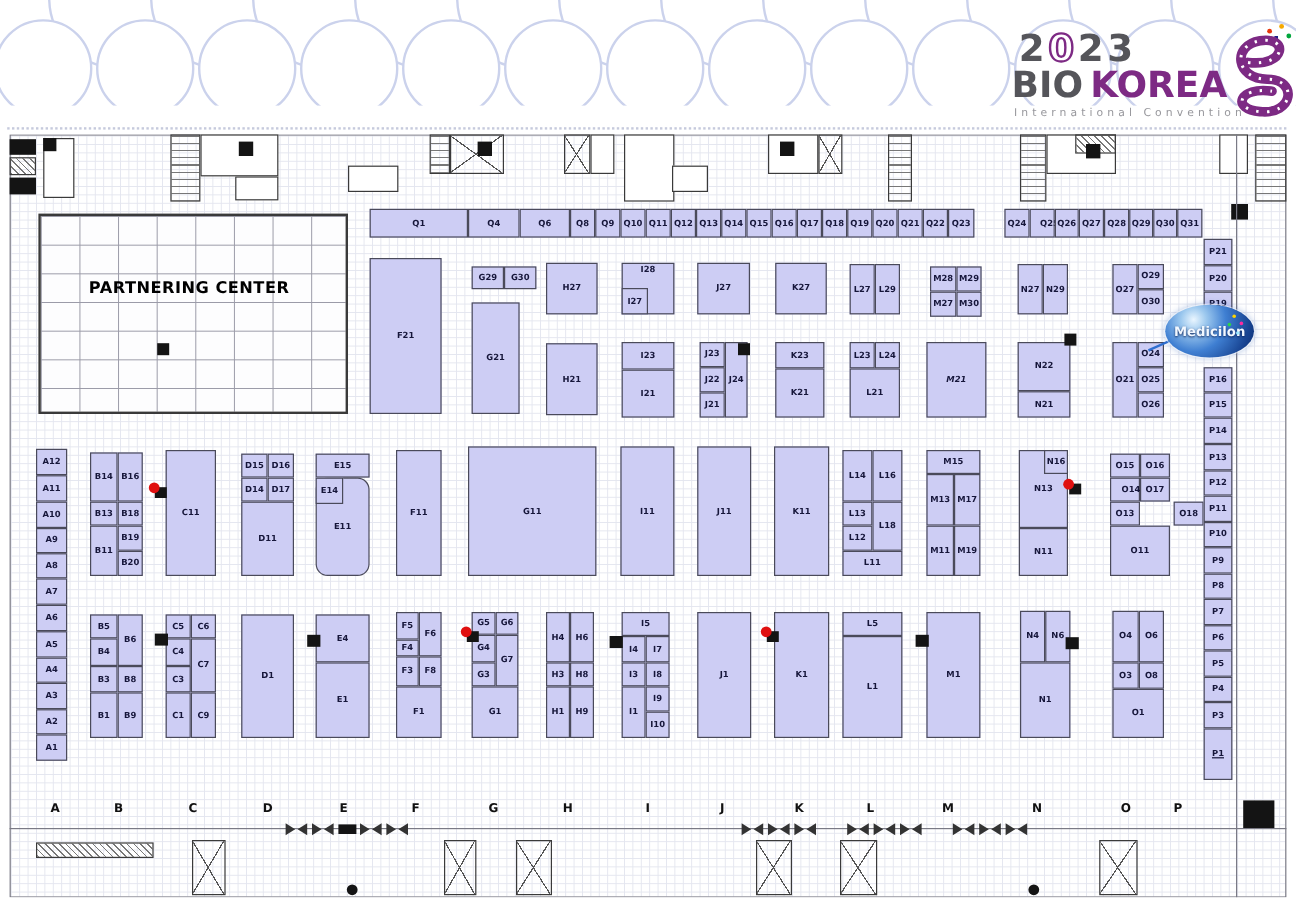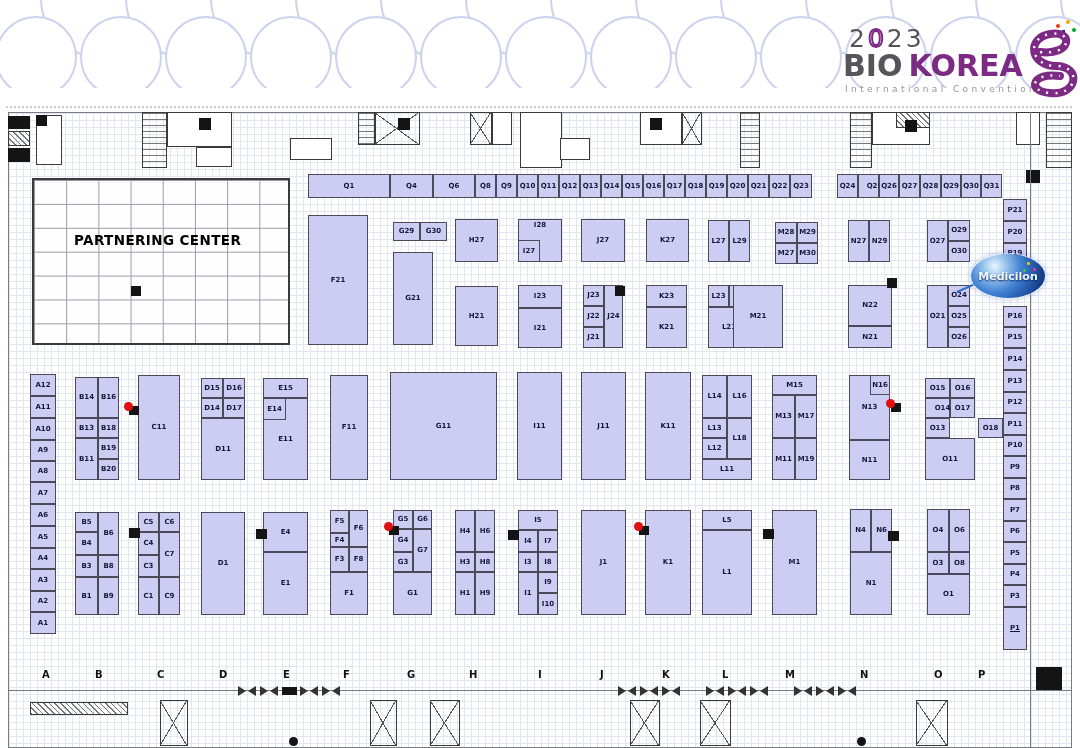--- a/index.html
+++ b/index.html
@@ -56,21 +56,21 @@
   #medicilon{position:absolute;left:971px;top:254px;width:74px;height:44px;border-radius:50%;
      background:radial-gradient(circle at 32% 28%,#eaf6ff 0%,#9cc8ee 18%,#3f7fd2 45%,#16418f 80%,#0c2a66 100%);
      display:flex;align-items:center;justify-content:center;z-index:20;
      box-shadow:0 0 0 1px rgba(255,255,255,.55),0 0 6px rgba(40,90,180,.45)}
   #medicilon .mtext{font-size:11px;font-weight:bold;color:#f2f8ff;text-shadow:0 1px 2px #08205a}
   .mdot{position:absolute;width:3px;height:3px;border-radius:50%}
   #medicilon-line{position:absolute;left:957px;top:291px;width:30px;height:2px;
      background:var(--medicilon-blue,#2f6fd0);transform:rotate(-24deg);transform-origin:left center;z-index:19}
   
   #bk-logo{position:absolute;left:843px;top:26px;width:237px;height:84px;z-index:5;background:transparent}
-  .bk-year{font-size:25px;font-weight:400;color:#55555a;letter-spacing:3px;line-height:1;margin-left:6px}
+  .bk-year{font-size:31px;font-weight:700;color:#55555a;letter-spacing:3px;line-height:1;margin-left:6px}
   .bk-o{color:#fff;-webkit-text-stroke:2px var(--accent-purple,#7d2a84)}
   .bk-name{font-size:30px;font-weight:800;line-height:1.02;color:#55555a;letter-spacing:0}
   .bk-korea{color:var(--accent-purple,#7d2a84);margin-left:6px}
   .bk-sub{font-size:9px;letter-spacing:3.4px;color:#97979c;margin-top:2px;margin-left:2px}
   .bk-dna{position:absolute;right:-2px;top:-8px}
 </style>
 </head>
 <body>
 
 <div id="stage">
@@ -236,21 +236,21 @@
       <div class="booth" style="left: 518px; top: 308px; width: 44px; height: 40px;">I21</div>
       <div class="booth" style="left: 583px; top: 285px; width: 21px; height: 21px;">J23</div>
       <div class="booth" style="left: 583px; top: 306px; width: 21px; height: 21px;">J22</div>
       <div class="booth" style="left: 583px; top: 327px; width: 21px; height: 21px;">J21</div>
       <div class="booth" style="left: 604px; top: 285px; width: 19px; height: 63px;">J24</div>
       <div class="booth" style="left: 646px; top: 285px; width: 41px; height: 22px;">K23</div>
       <div class="booth" style="left: 646px; top: 307px; width: 41px; height: 41px;">K21</div>
       <div class="booth" style="left: 708px; top: 285px; width: 21px; height: 22px;">L23</div>
       <div class="booth" style="left: 729px; top: 285px; width: 21px; height: 22px;">L24</div>
       <div class="booth" style="left: 708px; top: 307px; width: 42px; height: 41px;">L21</div>
-      <div class="booth" style="left: 733px; top: 285px; width: 50px; height: 63px;">M21</div>
+      <div class="booth" style="left: 772px; top: 285px; width: 50px; height: 63px; font-style: italic;">M21</div>
       <div class="booth" style="left: 848px; top: 285px; width: 44px; height: 41px;">N22</div>
       <div class="booth" style="left: 848px; top: 326px; width: 44px; height: 22px;">N21</div>
       <div class="booth" style="left: 927px; top: 285px; width: 21px; height: 63px;">O21</div>
       <div class="booth" style="left: 948px; top: 285px; width: 22px; height: 21px;">O24</div>
       <div class="booth" style="left: 948px; top: 306px; width: 22px; height: 21px;">O25</div>
       <div class="booth" style="left: 948px; top: 327px; width: 22px; height: 21px;">O26</div>
       <div class="booth" style="left: 30px; top: 374px; width: 26px; height: 22px;">A12</div>
       <div class="booth" style="left: 30px; top: 396px; width: 26px; height: 22px;">A11</div>
       <div class="booth" style="left: 30px; top: 418px; width: 26px; height: 22px;">A10</div>
       <div class="booth" style="left: 30px; top: 440px; width: 26px; height: 21px;">A9</div>
@@ -269,21 +269,21 @@
       <div class="booth" style="left: 75px; top: 438px; width: 23px; height: 42px;">B11</div>
       <div class="booth" style="left: 98px; top: 438px; width: 21px; height: 21px;">B19</div>
       <div class="booth" style="left: 98px; top: 459px; width: 21px; height: 21px;">B20</div>
       <div class="booth" style="left: 138px; top: 375px; width: 42px; height: 105px;">C11</div>
       <div class="booth" style="left: 201px; top: 378px; width: 22px; height: 20px;">D15</div>
       <div class="booth" style="left: 223px; top: 378px; width: 22px; height: 20px;">D16</div>
       <div class="booth" style="left: 201px; top: 398px; width: 22px; height: 20px;">D14</div>
       <div class="booth" style="left: 223px; top: 398px; width: 22px; height: 20px;">D17</div>
       <div class="booth" style="left: 201px; top: 418px; width: 44px; height: 62px;">D11</div>
       <div class="booth" style="left: 263px; top: 378px; width: 45px; height: 20px;">E15</div>
-      <div class="booth" style="left: 263px; top: 398px; width: 45px; height: 82px;">E11</div>
+      <div class="booth" style="left: 263px; top: 398px; width: 45px; height: 82px; border-radius: 10px;">E11</div>
       <div class="booth" style="left: 263px; top: 398px; width: 23px; height: 22px;">E14</div>
       <div class="booth" style="left: 330px; top: 375px; width: 38px; height: 105px;">F11</div>
       <div class="booth" style="left: 390px; top: 372px; width: 107px; height: 108px;">G11</div>
       <div class="booth" style="left: 517px; top: 372px; width: 45px; height: 108px;">I11</div>
       <div class="booth" style="left: 581px; top: 372px; width: 45px; height: 108px;">J11</div>
       <div class="booth" style="left: 645px; top: 372px; width: 46px; height: 108px;">K11</div>
       <div class="booth" style="left: 702px; top: 375px; width: 25px; height: 43px;">L14</div>
       <div class="booth" style="left: 727px; top: 375px; width: 25px; height: 43px;">L16</div>
       <div class="booth" style="left: 702px; top: 418px; width: 25px; height: 20px;">L13</div>
       <div class="booth" style="left: 727px; top: 418px; width: 25px; height: 41px;">L18</div>

